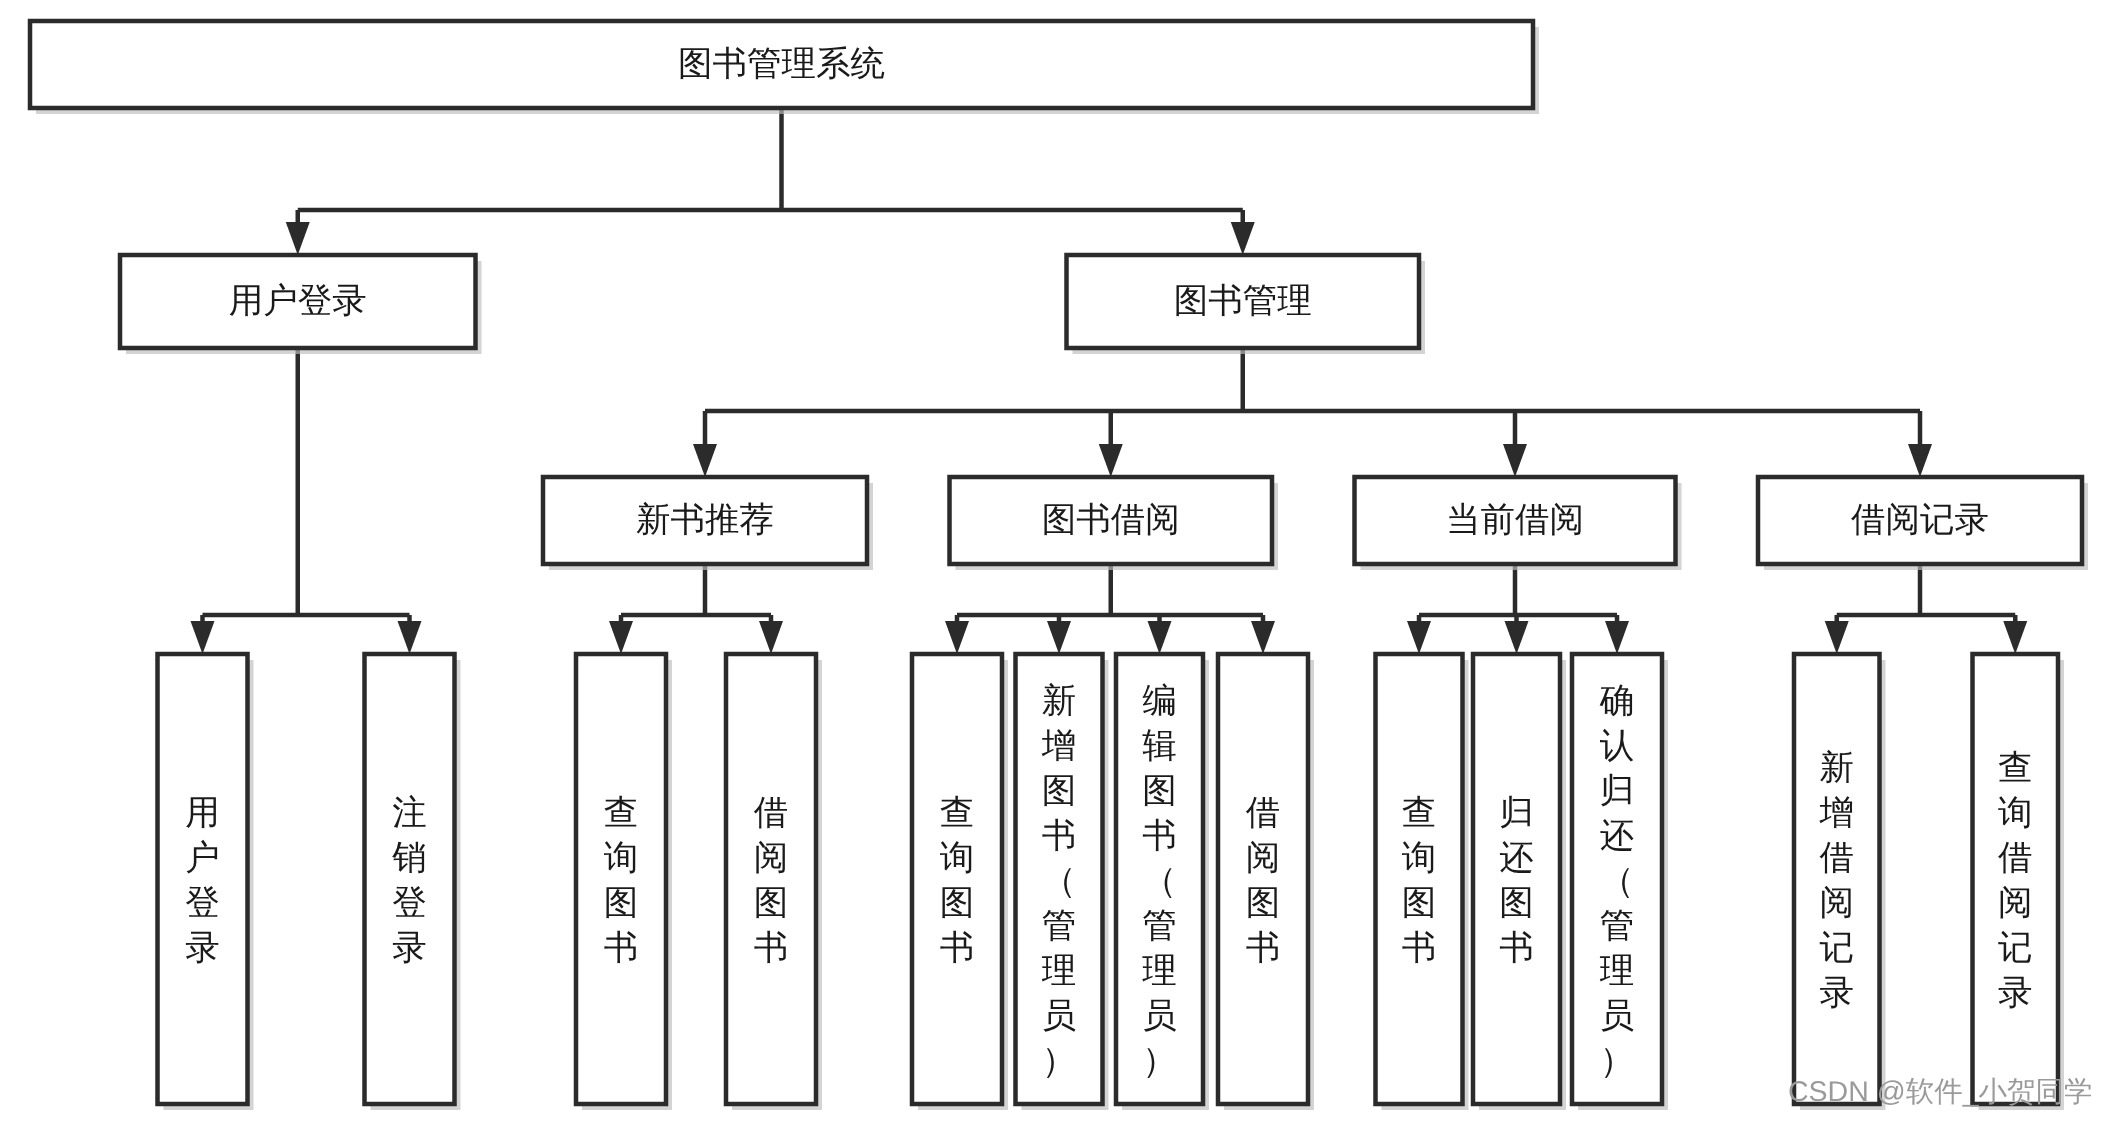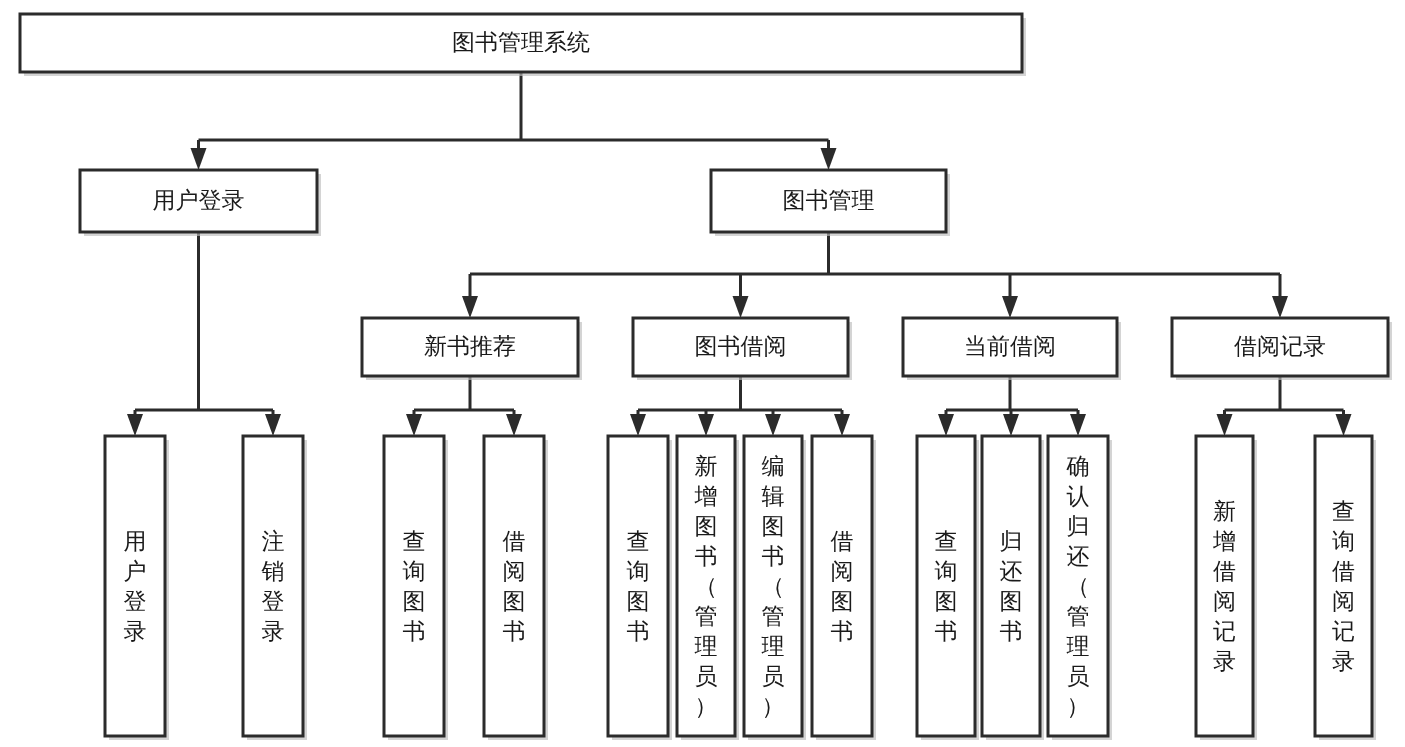--- a/index.html
+++ b/index.html
@@ -287,13 +287,14 @@
           <text x="1343.5" y="519.4" class="node-label-vertical">查</text>
           <text x="1343.5" y="549.4" class="node-label-vertical">询</text>
           <text x="1343.5" y="579.4" class="node-label-vertical">借</text>
           <text x="1343.5" y="609.4" class="node-label-vertical">阅</text>
           <text x="1343.5" y="639.4" class="node-label-vertical">记</text>
           <text x="1343.5" y="669.4" class="node-label-vertical">录</text>
         </g>
       </g>
   </svg>
 
+  <div class="watermark">CSDN @软件_小贺同学</div>
 </div>
 
 </body></html>

